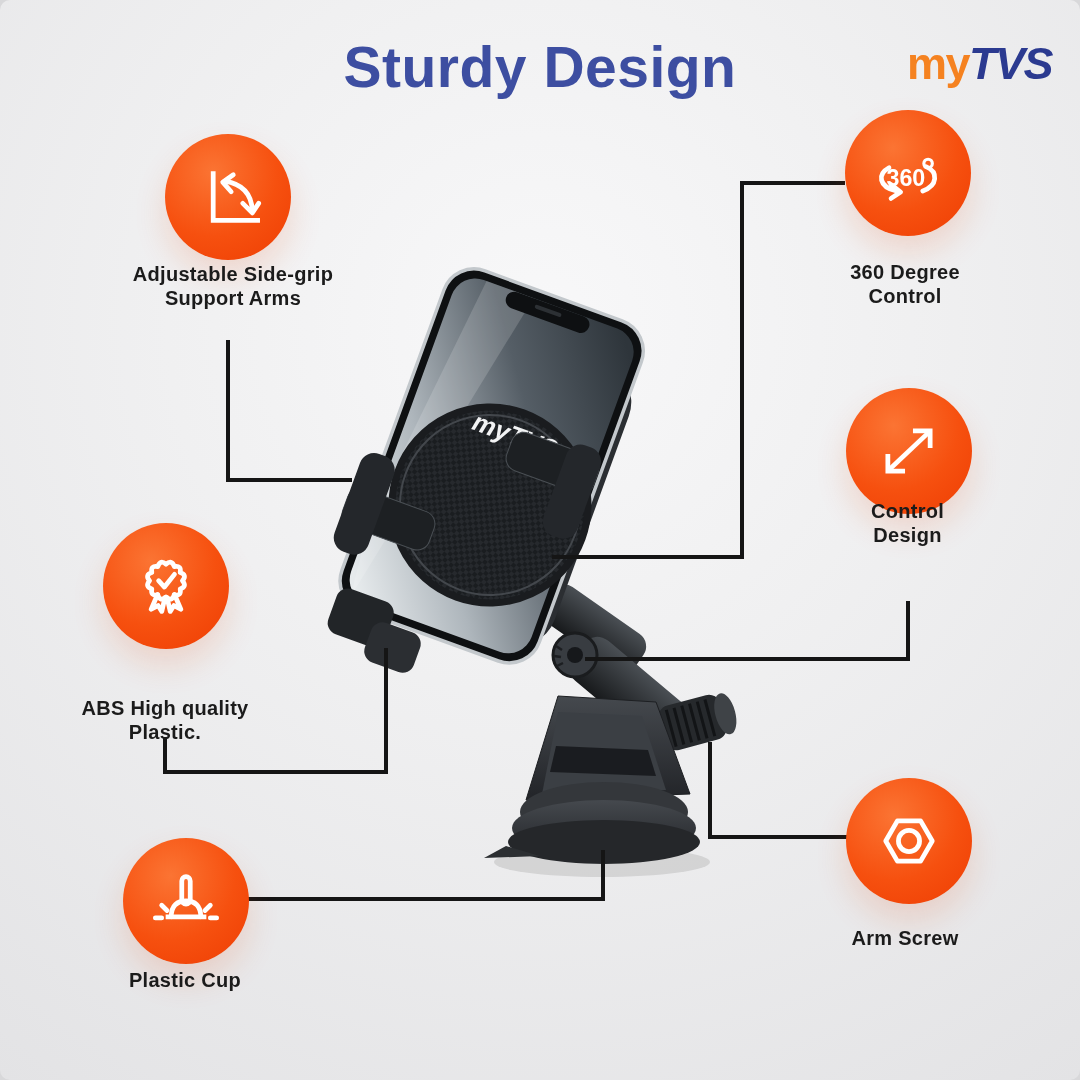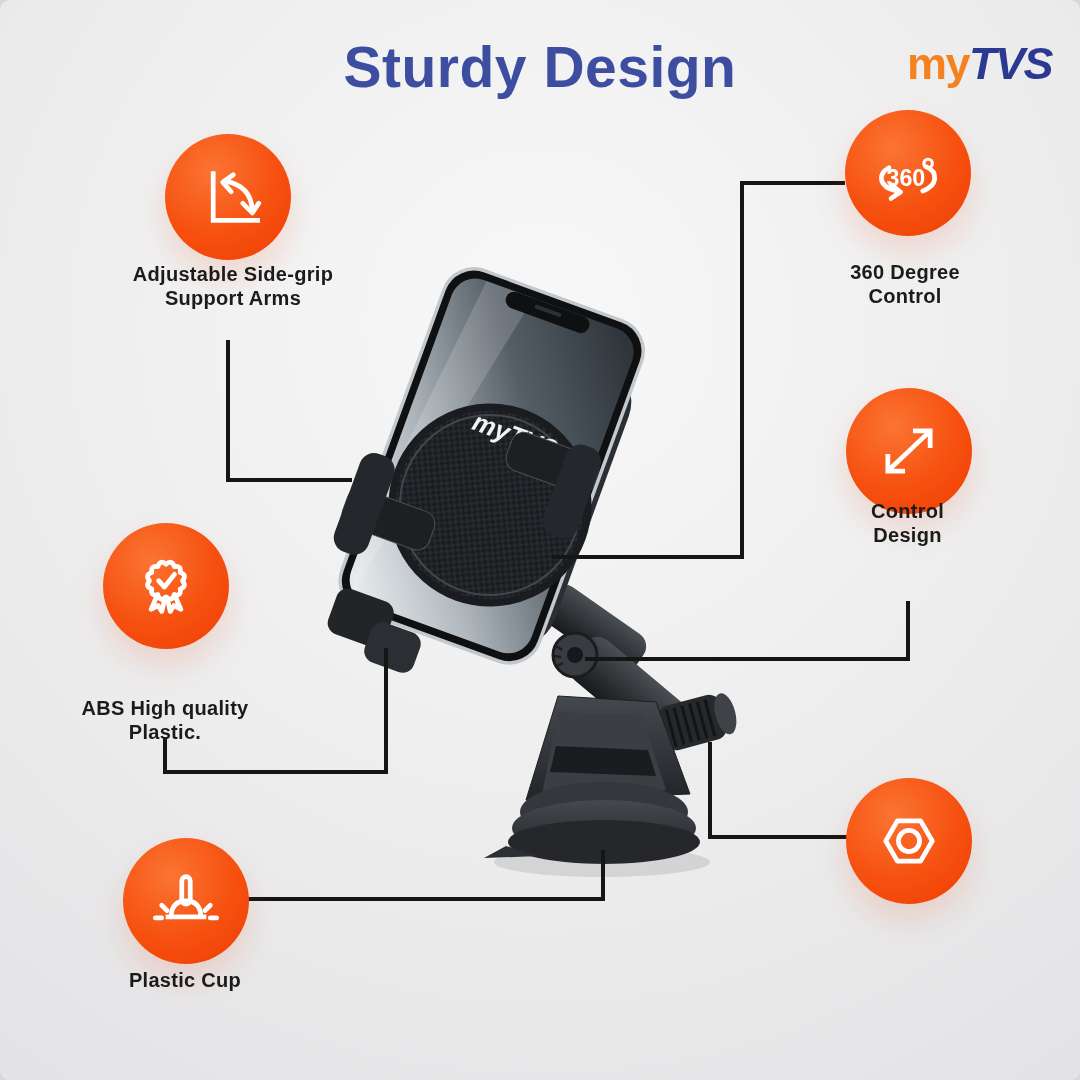--- a/index.html
+++ b/index.html
@@ -208,14 +208,17 @@
   <div class="feature-label" style="left:65px; top:968px; width:240px;">
     <span>Plastic Cup</span>
   </div>
 
   <div class="icon-circle" style="left:846px; top:778px;">
     <svg viewBox="0 0 70 70">
       <polygon class="ic" points="57,35 46,16 24,16 13,35 24,54 46,54"></polygon>
       <circle cx="35" cy="35" r="10" class="ic"></circle>
     </svg>
   </div>
+  <div class="feature-label" style="left:795px; top:926px; width:220px;">
+    <span>Arm Screw</span>
+  </div>
 
 </div>
 
 </body></html>

